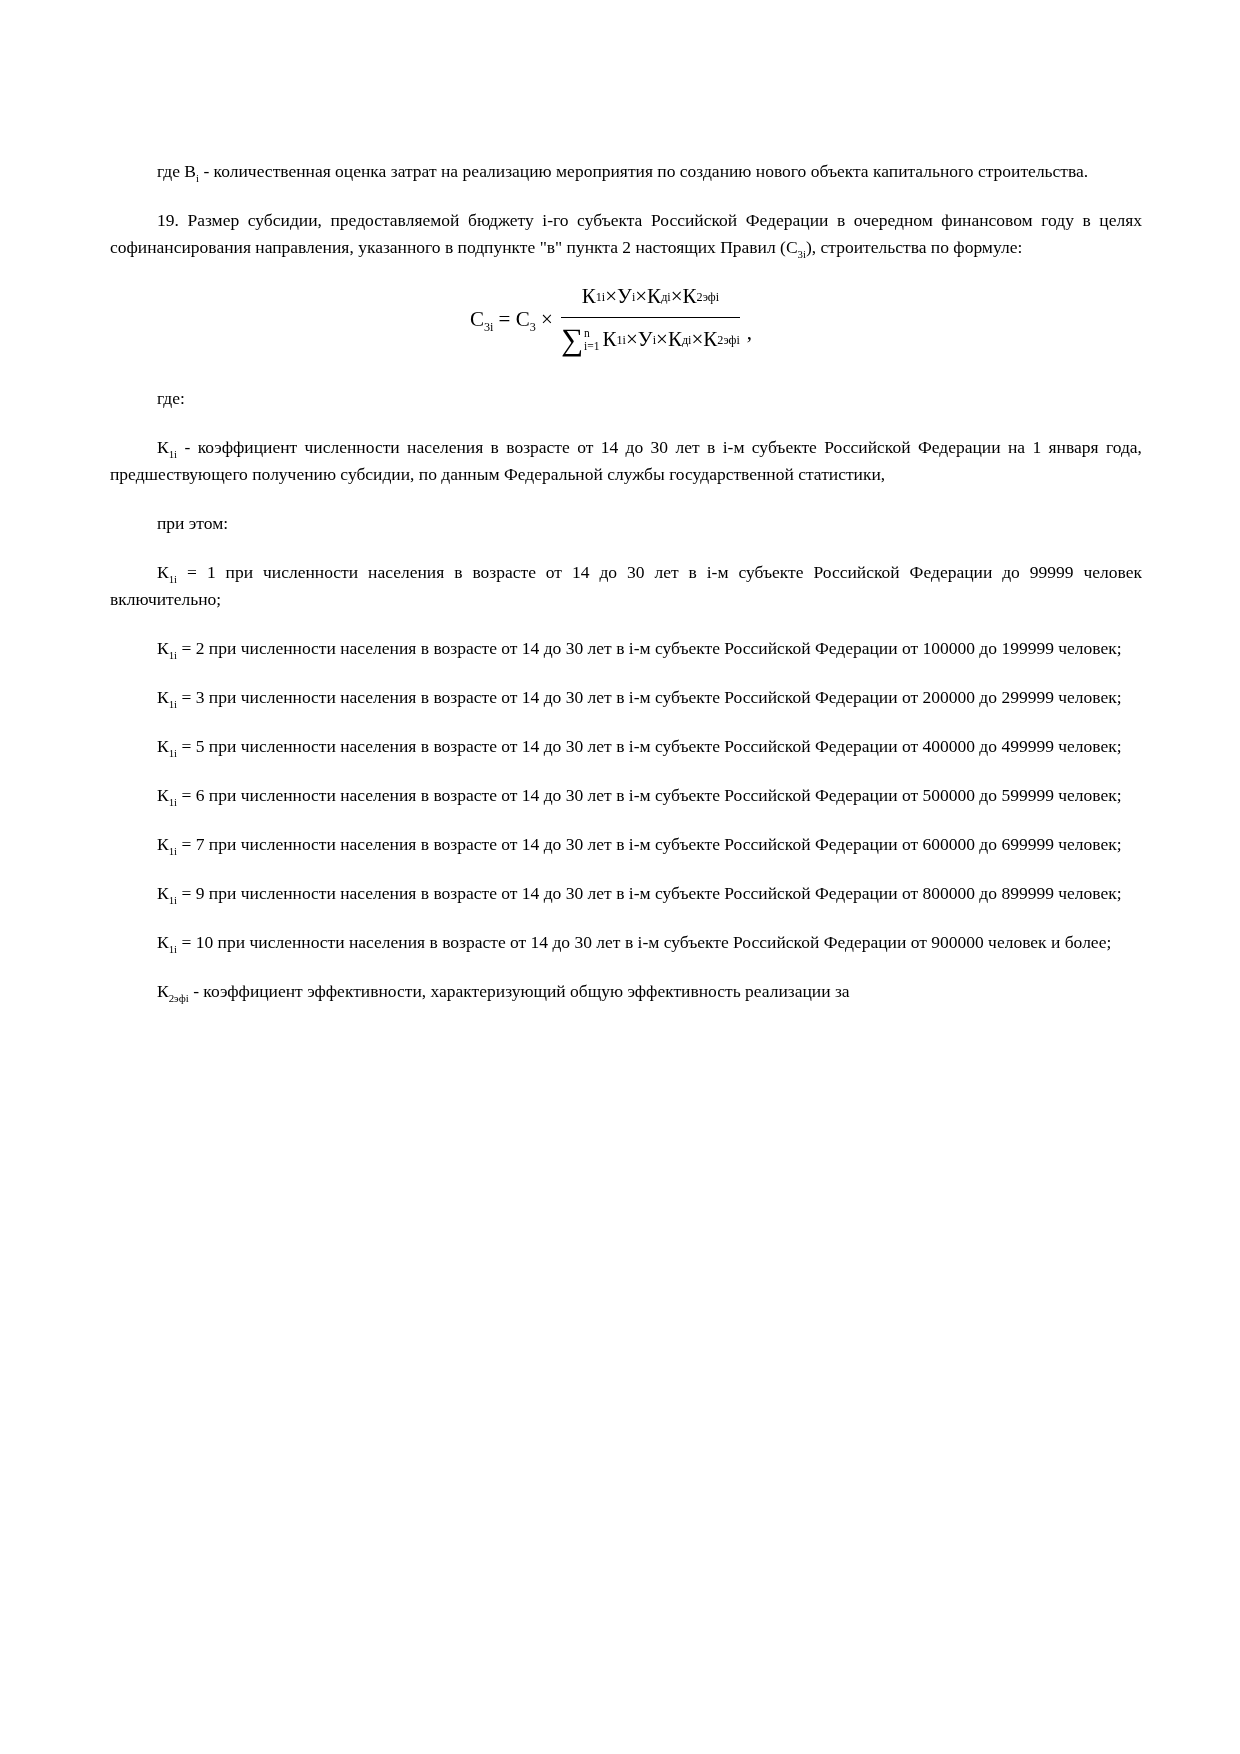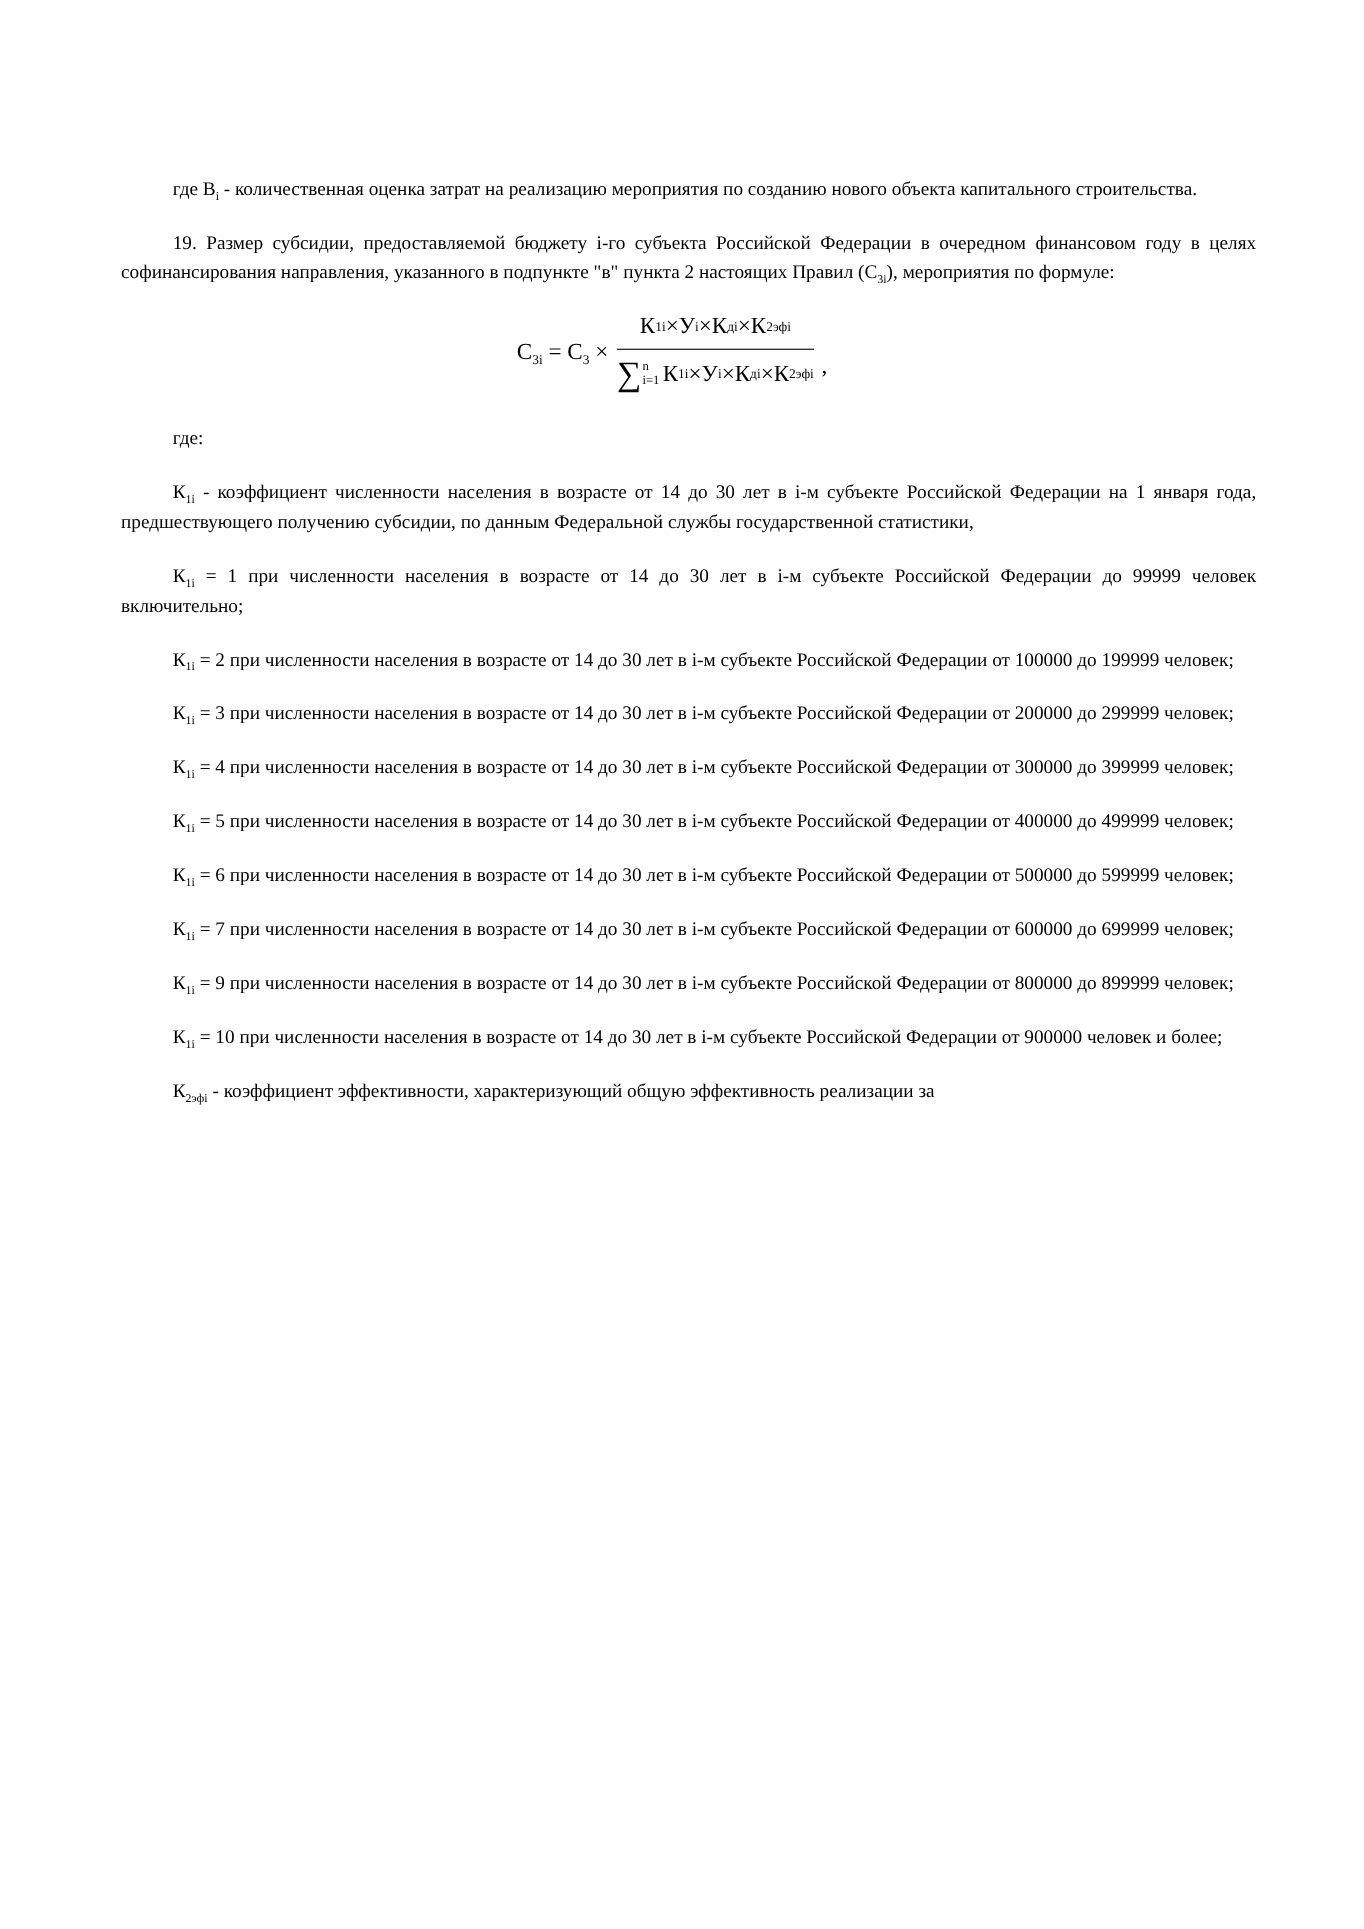--- a/index.html
+++ b/index.html
@@ -81,21 +81,21 @@
     margin-left:7px;
     margin-top:26px;
   }
 </style>
 </head>
 <body>
 
 <div class="page">
   <div id="content">
       <p class="para"><span>где В</span><sub>i</sub><span> - количественная оценка затрат на реализацию мероприятия по созданию нового объекта капитального строительства.</span></p>
-      <p class="para"><span>19. Размер субсидии, предоставляемой бюджету i-го субъекта Российской Федерации в очередном финансовом году в целях софинансирования направления, указанного в подпункте "в" пункта 2 настоящих Правил (С</span><sub>3i</sub><span>), мероприятия по формуле:</span></p>
+      <p class="para"><span>19. Размер субсидии, предоставляемой бюджету i-го субъекта Российской Федерации в очередном финансовом году в целях софинансирования направления, указанного в подпункте "в" пункта 2 настоящих Правил (С</span><sub>3i</sub><span>), строительства по формуле:</span></p>
       <div class="formula">
         <span class="f-lhs"><span>С</span><sub>3i</sub><span> = С</span><sub>3</sub><span> × </span></span>
         <span class="frac">
           <span class="num">
             <span>К</span>
             <sub>1i</sub>
             <span> × </span>
             <span>У</span>
             <sub>i</sub>
             <span> × </span>
@@ -123,24 +123,24 @@
             <sub>дi</sub>
             <span> × </span>
             <span>К</span>
             <sub>2эфi</sub>
           </span>
         </span>
         <span class="f-tail">,</span>
       </div>
       <p class="para"><span>где:</span></p>
       <p class="para"><span>К</span><sub>1i</sub><span> - коэффициент численности населения в возрасте от 14 до 30 лет в i-м субъекте Российской Федерации на 1 января года, предшествующего получению субсидии, по данным Федеральной службы государственной статистики,</span></p>
+      <p class="para"><span>при этом:</span></p>
       <p class="para"><span>К</span><sub>1i</sub><span> = 1 при численности населения в возрасте от 14 до 30 лет в i-м субъекте Российской Федерации до 99999 человек включительно;</span></p>
       <p class="para"><span>К</span><sub>1i</sub><span> = 2 при численности населения в возрасте от 14 до 30 лет в i-м субъекте Российской Федерации от 100000 до 199999 человек;</span></p>
       <p class="para"><span>К</span><sub>1i</sub><span> = 3 при численности населения в возрасте от 14 до 30 лет в i-м субъекте Российской Федерации от 200000 до 299999 человек;</span></p>
-      <p class="para"><span>К</span><sub>1i</sub><span> = 4 при численности населения в возрасте от 14 до 30 лет в i-м субъекте Российской Федерации от 300000 до 399999 человек;</span></p>
       <p class="para"><span>К</span><sub>1i</sub><span> = 5 при численности населения в возрасте от 14 до 30 лет в i-м субъекте Российской Федерации от 400000 до 499999 человек;</span></p>
       <p class="para"><span>К</span><sub>1i</sub><span> = 6 при численности населения в возрасте от 14 до 30 лет в i-м субъекте Российской Федерации от 500000 до 599999 человек;</span></p>
       <p class="para"><span>К</span><sub>1i</sub><span> = 7 при численности населения в возрасте от 14 до 30 лет в i-м субъекте Российской Федерации от 600000 до 699999 человек;</span></p>
       <p class="para"><span>К</span><sub>1i</sub><span> = 9 при численности населения в возрасте от 14 до 30 лет в i-м субъекте Российской Федерации от 800000 до 899999 человек;</span></p>
       <p class="para"><span>К</span><sub>1i</sub><span> = 10 при численности населения в возрасте от 14 до 30 лет в i-м субъекте Российской Федерации от 900000 человек и более;</span></p>
       <p class="para"><span>К</span><sub>2эфi</sub><span> - коэффициент эффективности, характеризующий общую эффективность реализации за</span></p>
     </div>
 </div>
 
 </body></html>

